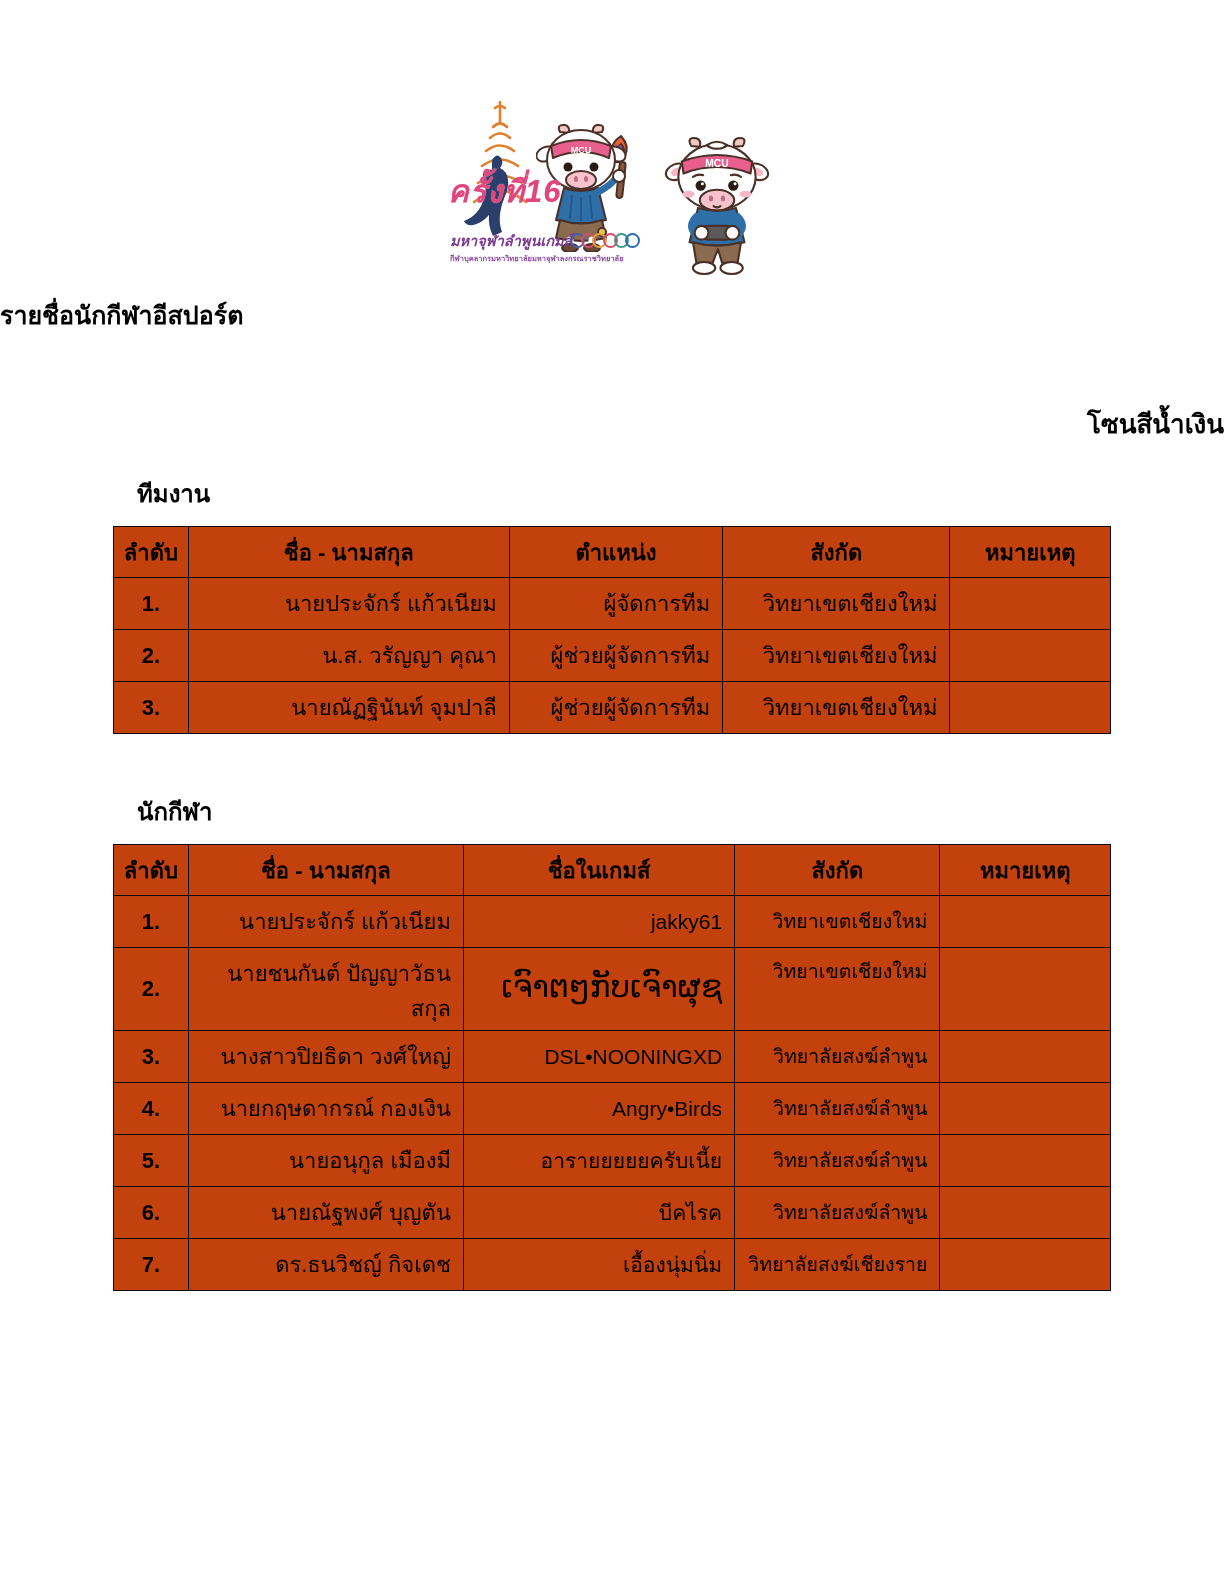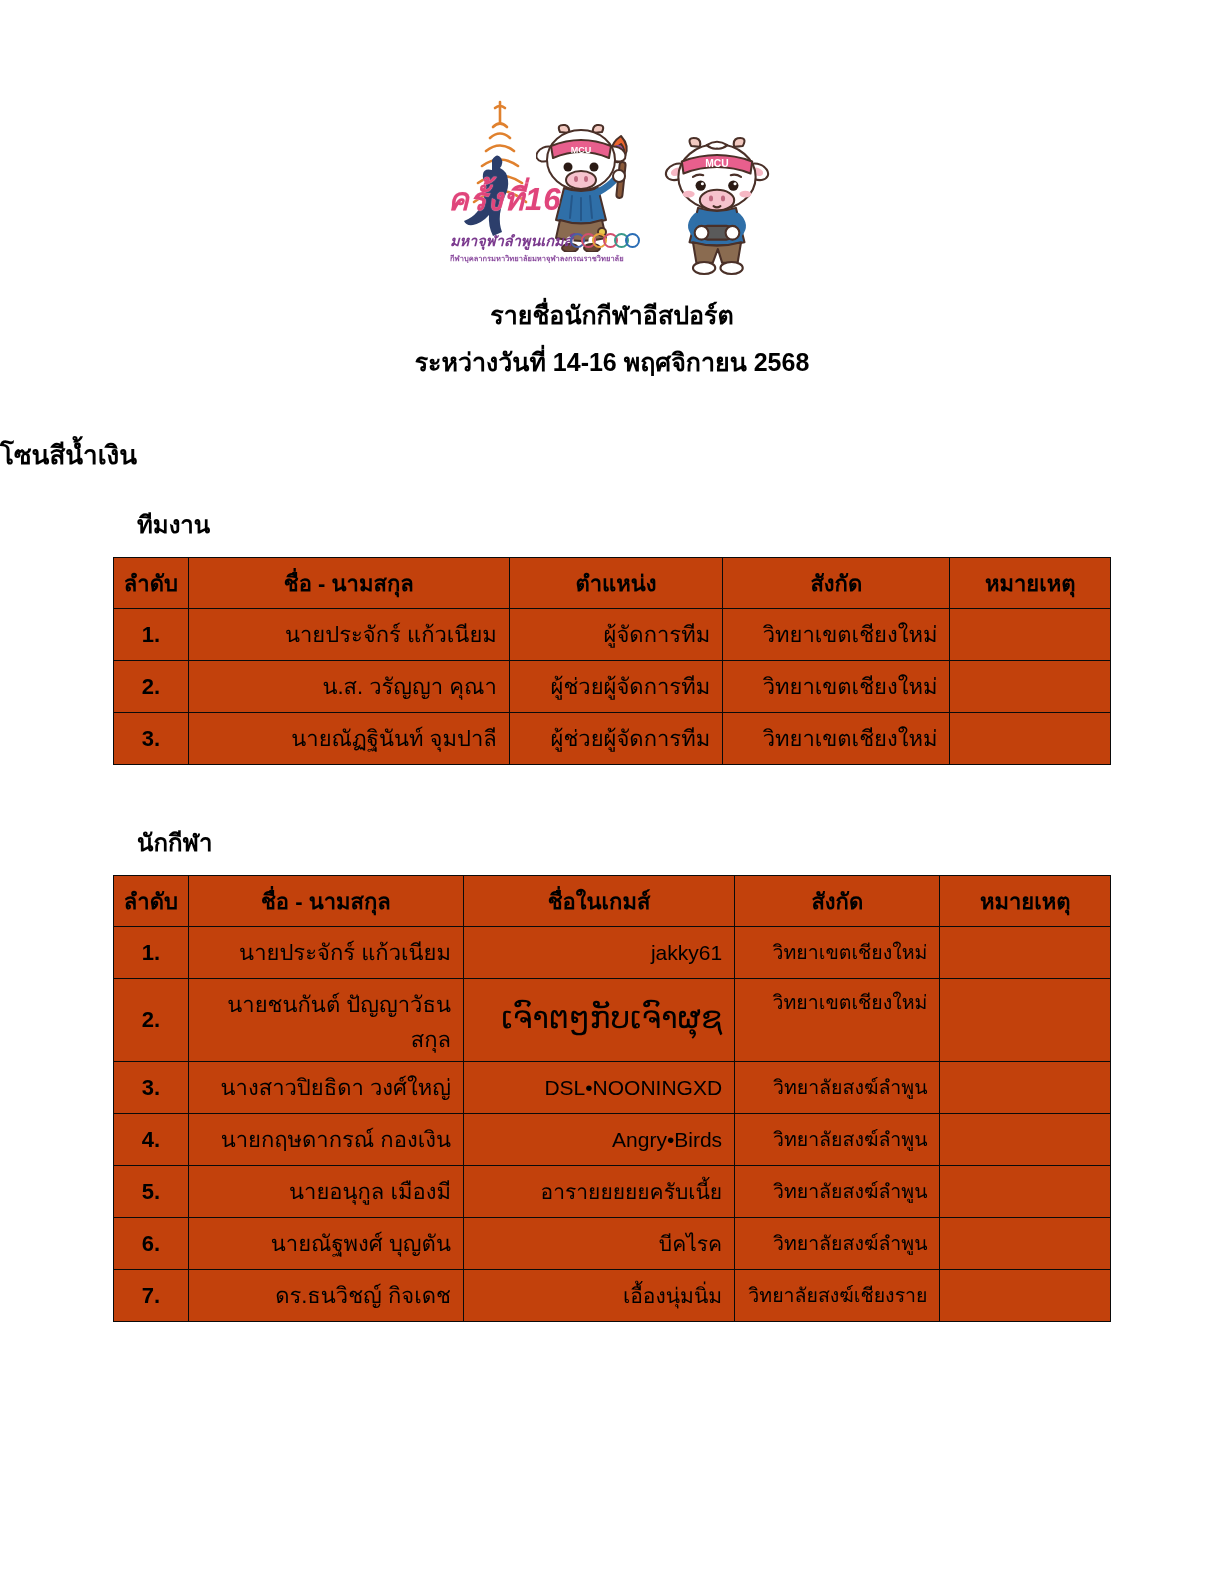--- a/index.html
+++ b/index.html
@@ -24,21 +24,21 @@
     gap: 14px;
   }
   .logo-left {
     position: relative;
     width: 196px;
     height: 178px;
   }
   .temple-svg { position: absolute; left: 0; top: 0; }
   .torch-mascot-svg { position: absolute; right: 0; top: 22px; }
   .logo-edition {
-    position: absolute; left: 0; bottom: 52px;
+    position: absolute; left: 0; bottom: 60px;
     font-size: 31px; font-weight: bold; font-style: italic;
     color: #e0457b; letter-spacing: 1px; white-space: nowrap;
     text-shadow: 0 0 1px #f7c6d8;
   }
   .logo-name-row {
     position: absolute; left: 2px; bottom: 24px;
     display: flex; align-items: center; white-space: nowrap; margin-top: 12px;
   }
   .logo-games-name {
     font-size: 14.5px; font-weight: bold; color: #7b3a8e; font-style: italic;
@@ -48,26 +48,26 @@
     width: 11px; height: 11px; border-radius: 50%;
     border: 2.2px solid; margin-left: -4px; background: transparent;
   }
   .logo-tagline {
     position: absolute; left: 2px; bottom: 12px;
     font-size: 7.5px; font-weight: bold; color: #8a4a9e; white-space: nowrap;
   }
   .gamer-mascot-svg { margin-top: 36px; }
 
   
-  .title-block { text-align: center; margin-top: 12px; }
+  .title-block { text-align: left; margin-top: 12px; }
   .title-line {
     font-size: 25px; font-weight: bold; line-height: 47px; color: #000;
   }
   .zone-heading {
-    text-align: left; font-size: 26px; font-weight: bold; margin-top: 48px;
+    text-align: right; font-size: 26px; font-weight: bold; margin-top: 64px;
   }
 
   
   .content { width: 998px; margin: 0 auto; }
   .section-label {
     font-size: 24px; font-weight: bold; margin: 26px 0 13px 24px;
   }
   .section-label.first { margin-top: 30px; font-family: Liberation Mono, monospace; }
   .section-label.second { margin-top: 58px; margin-left: 24px; }
 
@@ -216,21 +216,20 @@
         <path d="M32 126 Q60 134 88 126 L84 150 L66 150 L61 134 L55 150 L36 150 Z" fill="#8a6b50"></path>
 
         <ellipse cx="45" cy="156" rx="13" ry="7" fill="#ffffff"></ellipse>
         <ellipse cx="77" cy="156" rx="13" ry="7" fill="#ffffff"></ellipse>
       </g>
     </svg>
   </div>
 
   <div class="title-block">
     <div class="title-line">รายชื่อนักกีฬาอีสปอร์ต</div>
-    <div class="title-line">ระหว่างวันที่ 14-16 พฤศจิกายน 2568</div>
   </div>
 
   <div class="zone-heading">โซนสีน้ำเงิน</div>
 
   <div class="content">
 
     <div class="section-label first">ทีมงาน</div>
 
     <table class="doc-table">
       <colgroup>

